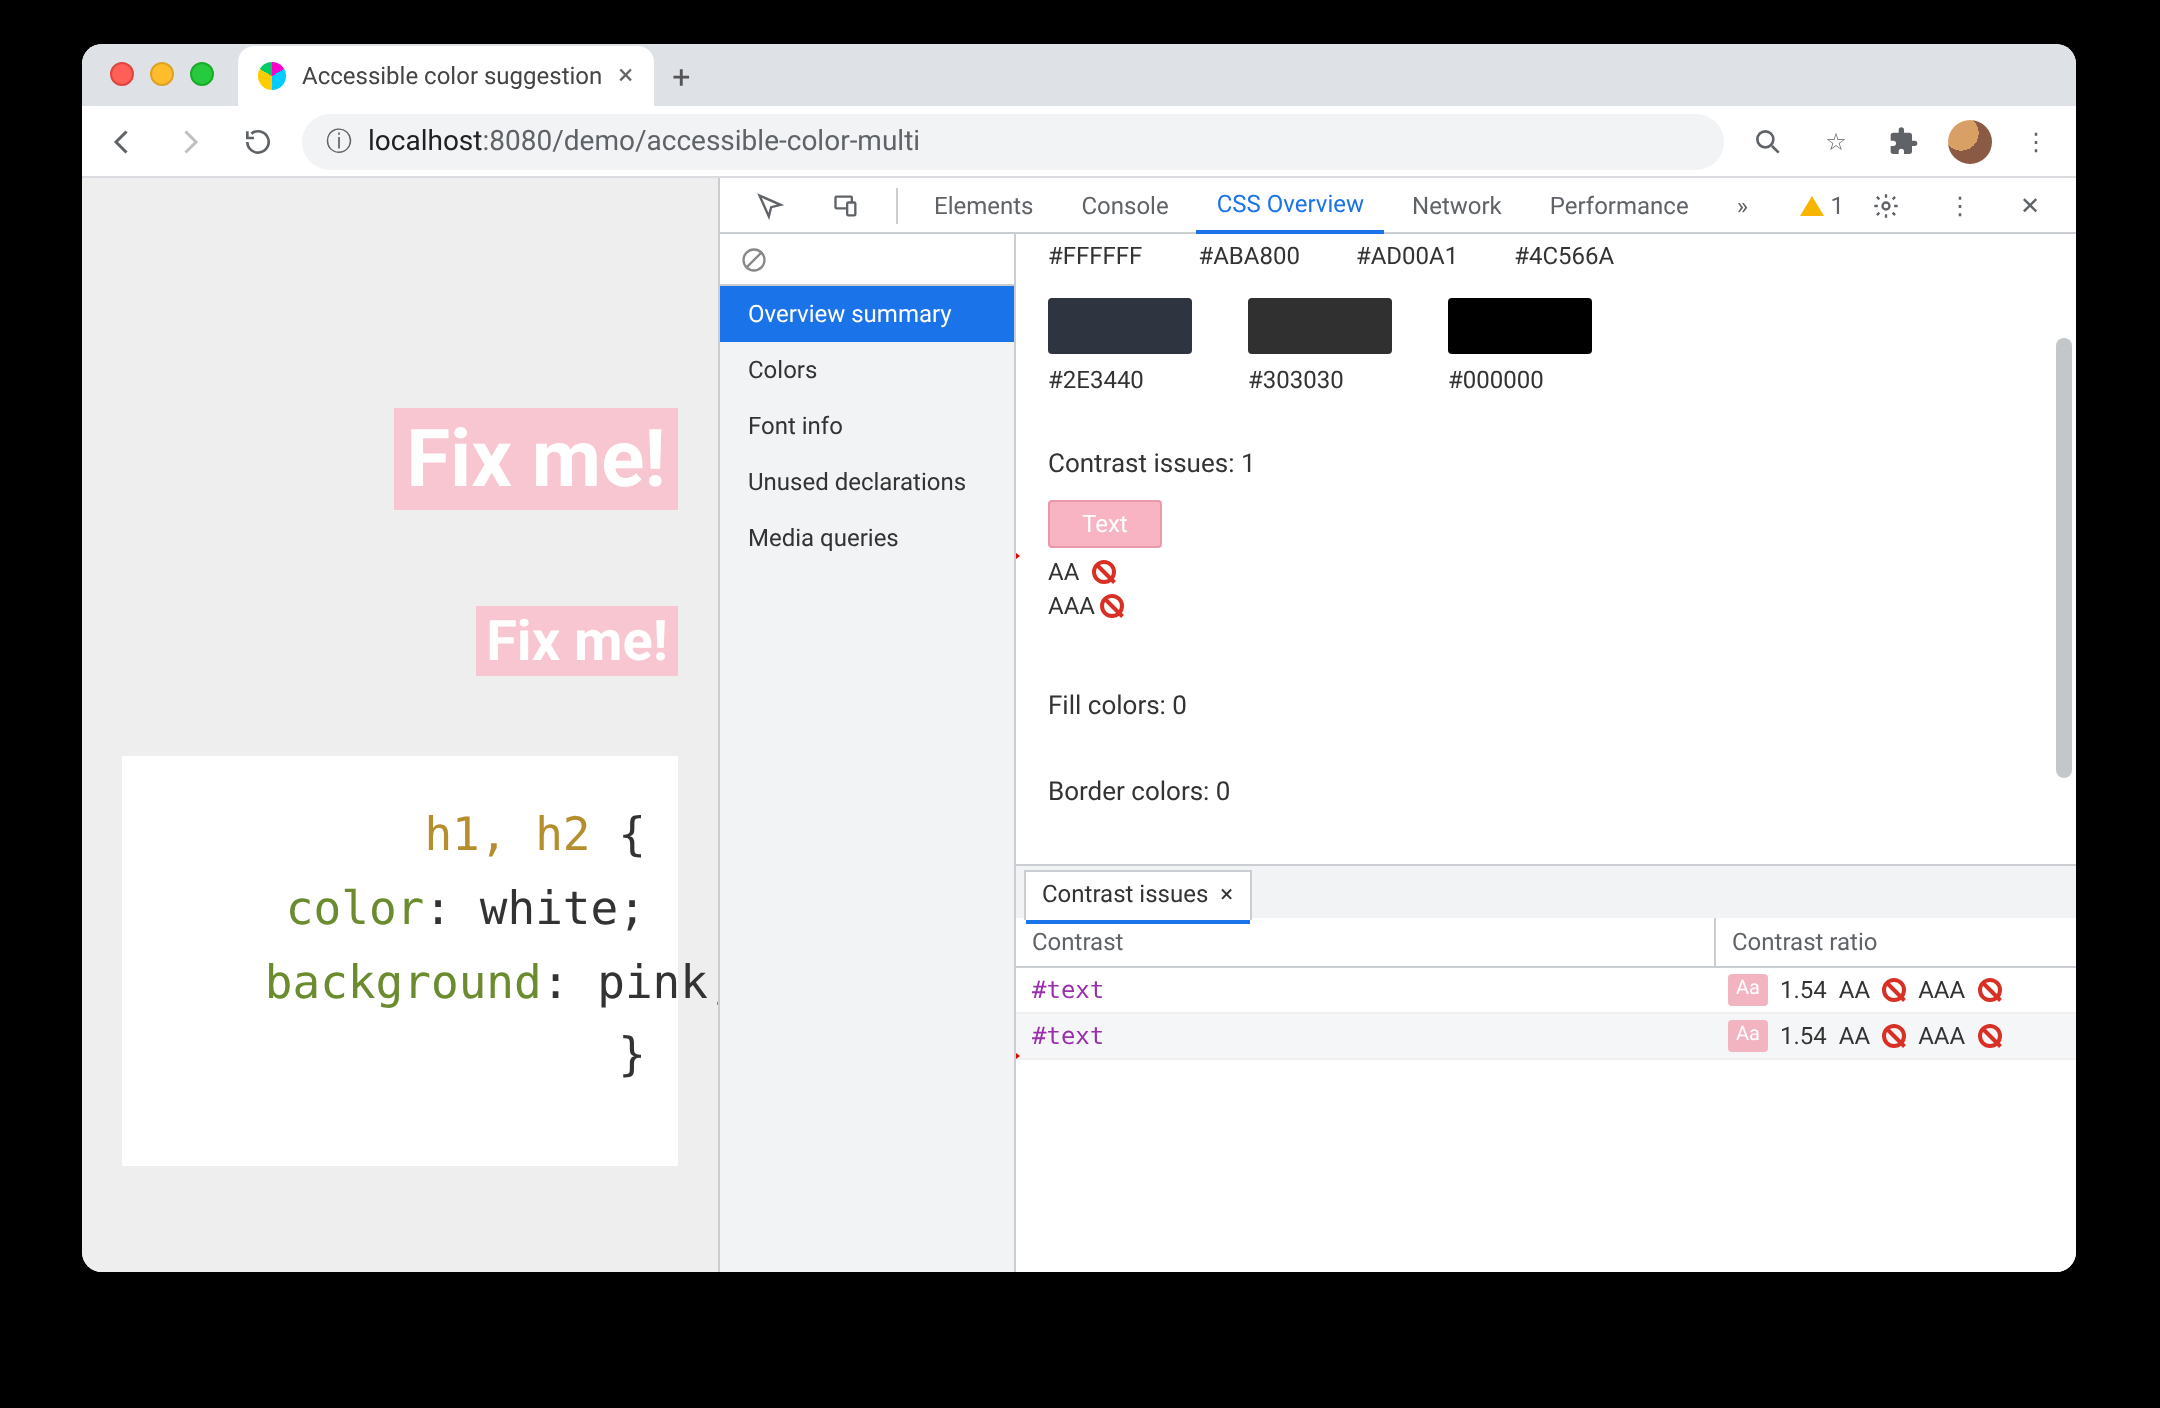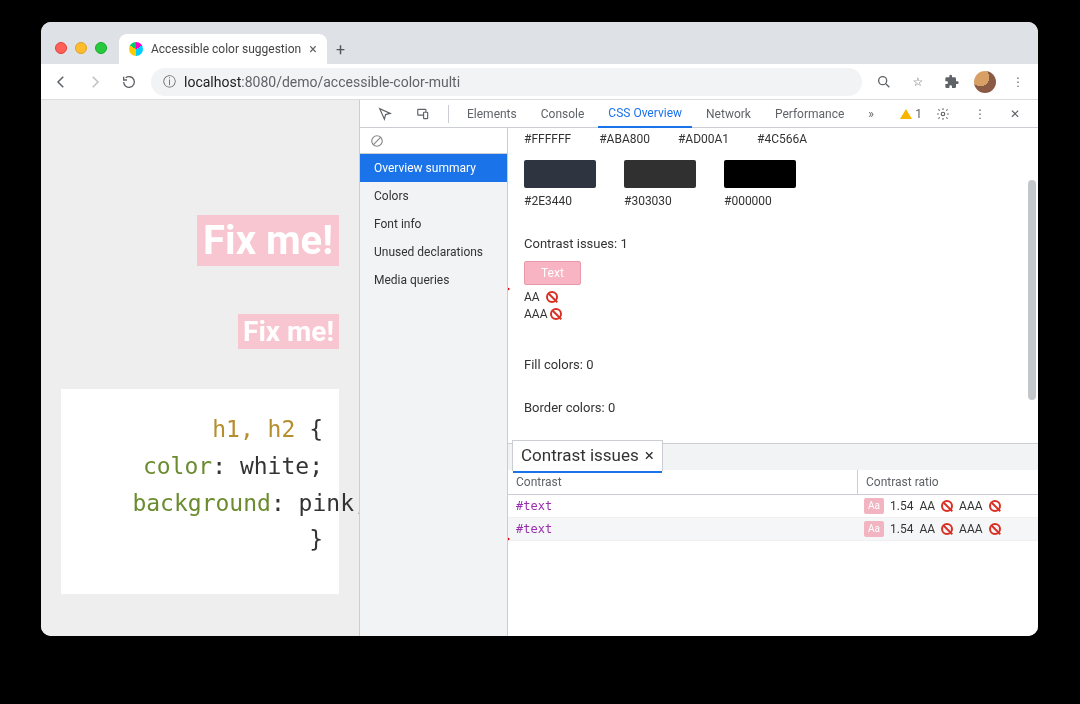--- a/index.html
+++ b/index.html
@@ -19,21 +19,21 @@
     width: 997px; height: 614px;
     background: #fff;
     border-radius: 10px;
     box-shadow: 0 20px 60px rgba(0,0,0,0.6);
     overflow: hidden;
     display: flex;
     flex-direction: column;
   }
   
   .titlebar {
-    height: 42px;
+    height: 31px;
     background: #dee1e6;
     display: flex;
     align-items: flex-end;
   }
   .trafficlights {
     display: flex; gap: 8px;
     padding: 0 12px 10px 14px;
   }
   .trafficlights div { width: 12px; height:12px; border-radius:50%; }
   .tl-red   { background:#ff5f56; border:1px solid #e0443e; }
@@ -218,21 +218,21 @@
     height:26px;  display:flex; align-items:flex-end;
     padding-left:4px;
     background:#f1f3f4;
   }
   .cp-tab {
     background:#fff;
     border:1px solid #cacdd1;
     border-bottom:none;
     border-radius:0;
     padding:4px 8px 6px 8px;
-    font-size:17px;
+    font-size:12px;
     position:relative;
     top:1px;
     display:flex;gap:6px;align-items:center;
   }
   .cp-tab::after{
     content:""; position:absolute; left:0;right:0;bottom:-2px;height:2px;background:#1a73e8;
   }
   .cp-header {
     display:flex; border-bottom:1px solid #cacdd1; background:#fff;
   }

